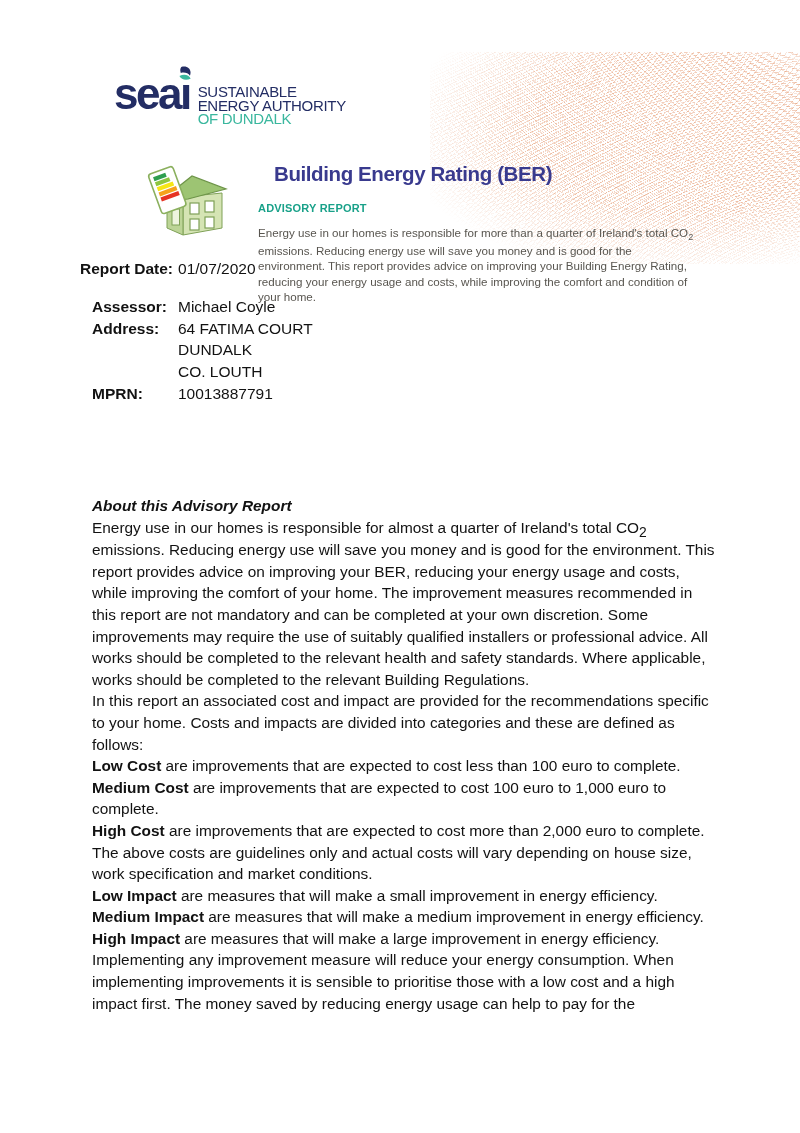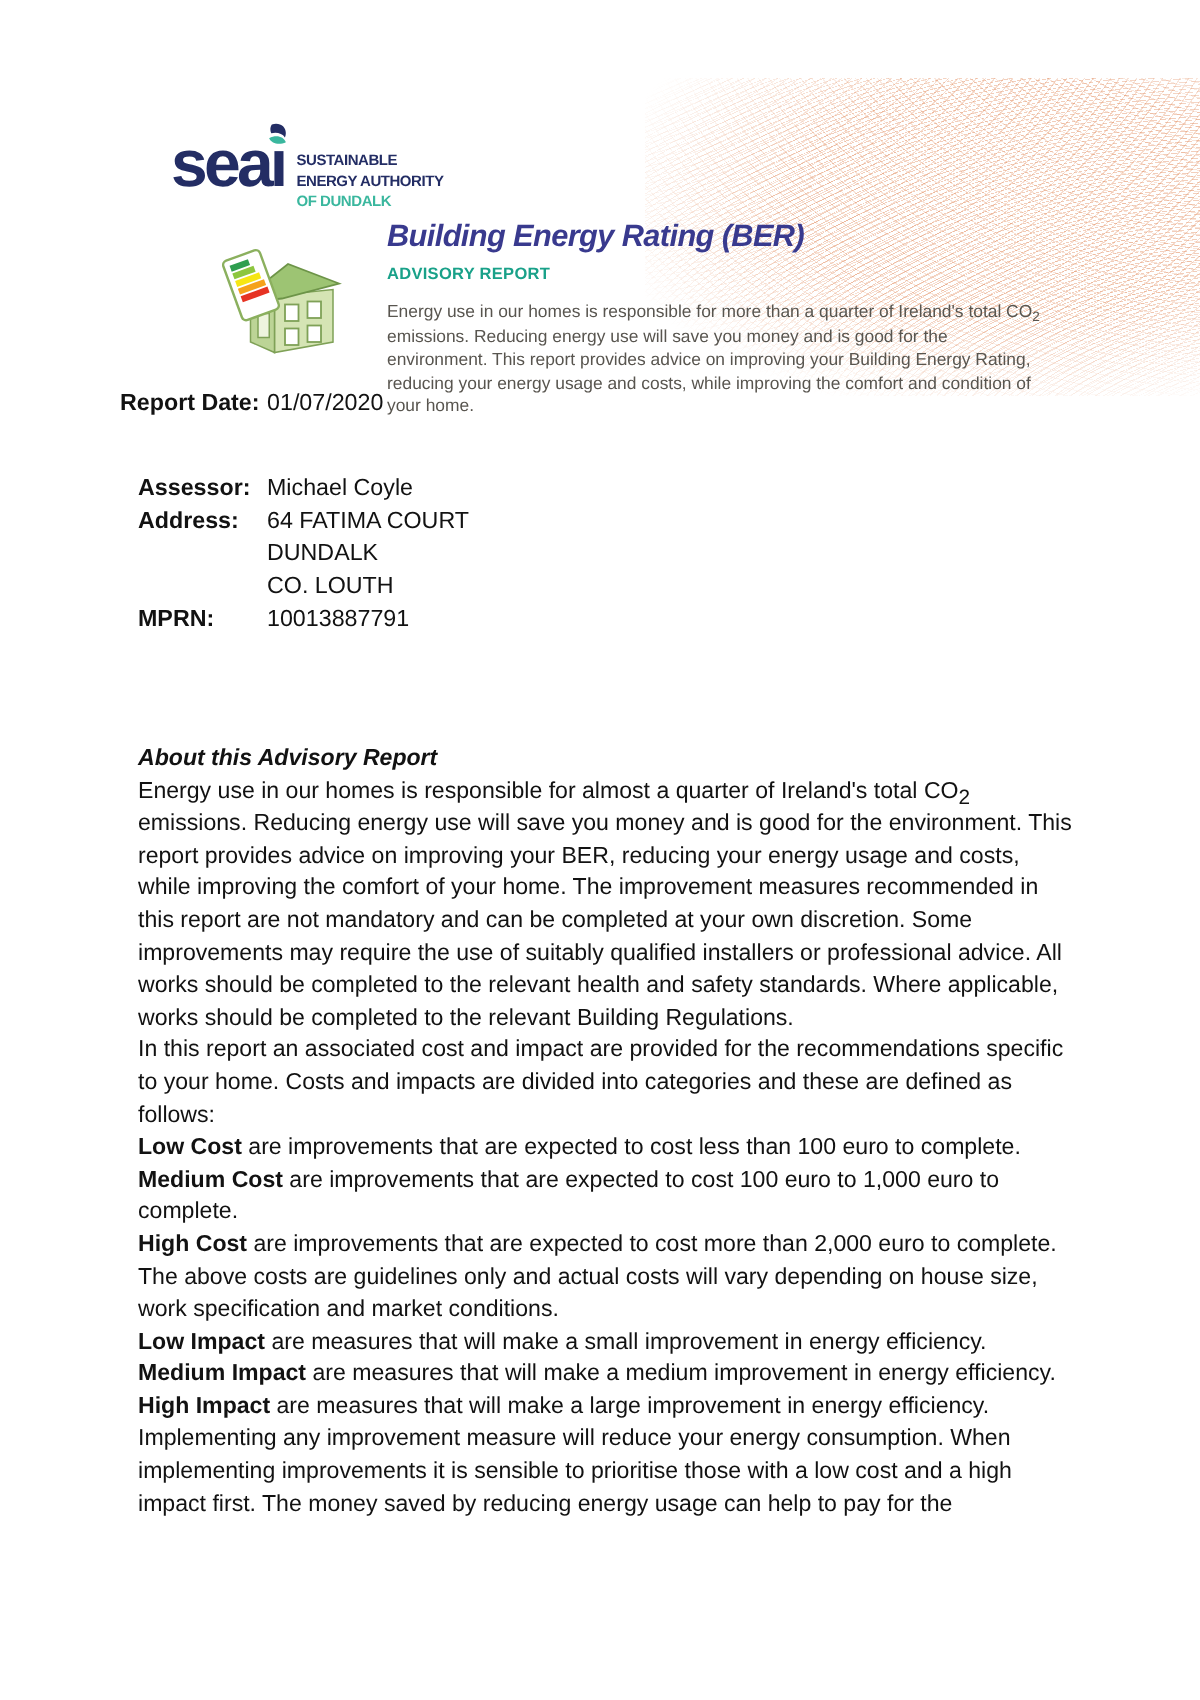--- a/index.html
+++ b/index.html
@@ -18,45 +18,45 @@
     background:
       repeating-radial-gradient(ellipse 560px 300px at 118% 128%, rgba(223,133,85,0) 0 3.5px, rgba(223,133,85,.40) 3.5px 4.3px),
       repeating-radial-gradient(ellipse 640px 430px at -28% -60%, rgba(228,148,104,0) 0 4.5px, rgba(228,148,104,.32) 4.5px 5.3px),
       repeating-radial-gradient(ellipse 760px 560px at 118% -62%, rgba(231,158,117,0) 0 5.5px, rgba(231,158,117,.28) 5.5px 6.3px);
     -webkit-mask:radial-gradient(ellipse at 68% 38%, #000 42%, transparent 80%);
     mask:radial-gradient(ellipse at 68% 38%, #000 42%, transparent 80%);
     z-index:0;
   }
 
   
-  .logo{position:absolute;left:114px;top:80px;display:flex;align-items:flex-start;z-index:2;}
+  .logo{position:absolute;left:114px;top:64px;display:flex;align-items:flex-start;z-index:2;}
   .wordmark{
     position:relative;
     font-size:44px;font-weight:bold;letter-spacing:-2.5px;
     color:var(--navy);line-height:60px;
   }
   .wordmark .leaf{
     position:absolute;right:-4px;top:2px;width:20px;height:22px;
   }
-  .logo-tagline{margin-left:8px;padding-top:21px;font-size:10px;line-height:13.5px;letter-spacing:-0.3px;font-weight:700;}
+  .logo-tagline{margin-left:8px;padding-top:21px;font-size:15px;line-height:13.5px;letter-spacing:-0.3px;font-weight:400;}
   .logo-tagline .navy-line{color:var(--navy);}
   .logo-tagline .teal-line{color:var(--teal);}
 
   
   .house-icon{position:absolute;left:146px;top:156px;width:82px;height:86px;z-index:2;}
   .title-block{position:absolute;left:258px;top:146px;width:436px;z-index:2;}
-  .ber-title{margin:0;font-size:20.5px;font-weight:600;letter-spacing:-0.4px;color:var(--title);font-style:italic;}
+  .ber-title{margin:16px;font-size:20.5px;font-weight:600;letter-spacing:-0.4px;color:var(--title);}
   .ber-subtitle{margin:7px 0 0 0;font-size:11px;font-weight:bold;letter-spacing:0.2px;color:var(--subtitle);}
   .ber-intro{margin:11px 0 0 0;font-size:11.6px;line-height:15.6px;color:#58554f;}
   .ber-intro .sub-sm{font-size:0.78em;position:relative;top:0.28em;}
 
   
   .report-date{position:absolute;left:80px;top:260px;font-size:15.5px;color:#121212;z-index:2;}
   .report-date b{margin-right:5px;}
-  .meta{position:absolute;left:92px;top:315px;font-size:15.5px;line-height:21.7px;color:#121212;z-index:2;}
+  .meta{position:absolute;left:92px;top:296px;font-size:15.5px;line-height:21.7px;color:#121212;z-index:2;}
   .meta-row{display:flex;}
   .meta-label{width:86px;font-weight:bold;flex:0 0 86px;}
   .meta-value{white-space:pre;}
 
   
   .about{position:absolute;left:92px;top:495px;width:624px;font-size:15.4px;line-height:21.6px;color:#121212;z-index:2;}
   .about h2{margin:0;font-size:15.4px;line-height:21.6px;font-weight:bold;color:#121212;font-style:italic;}
   .about p{margin:0;}
   .about .sub-lg{font-size:0.9em;position:relative;top:0.32em;}
 

